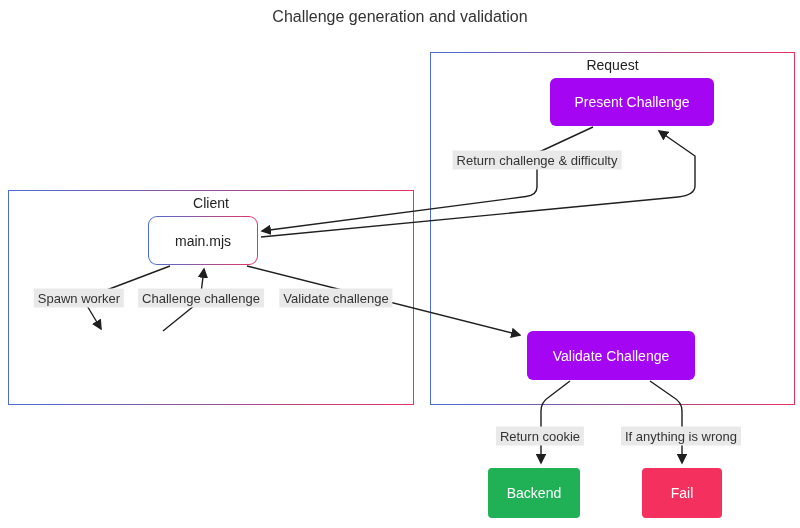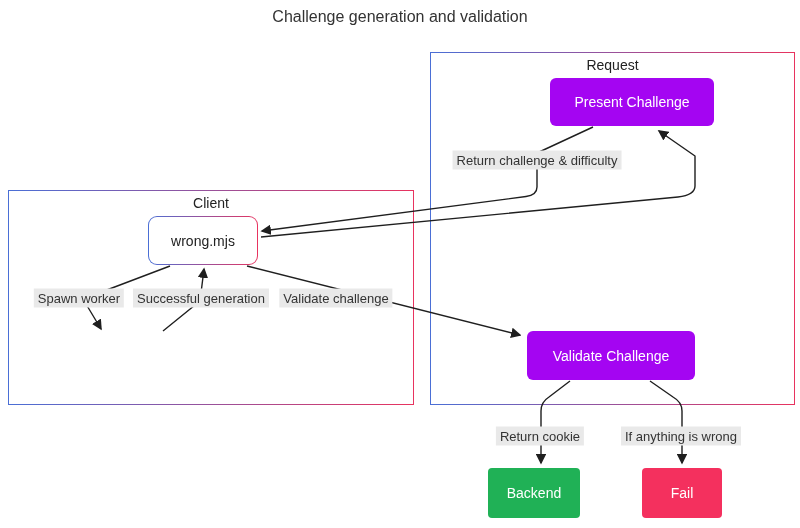--- a/index.html
+++ b/index.html
@@ -124,25 +124,25 @@
     <path class="edge" d="M 593 127 L 537 153 L 537 187 Q 537 195 526 196.5 L 262 231" marker-end="url(#arrow)"></path>
     <path class="edge" d="M 261 237 L 678 197 Q 695 195 695 186 L 695 156 L 659 131" marker-end="url(#arrow)"></path>
     <path class="edge" d="M 170 266 L 83 299 L 101 329" marker-end="url(#arrow)"></path>
     <path class="edge" d="M 163 331 L 200 301 L 204 269" marker-end="url(#arrow)"></path>
     <path class="edge" d="M 247 266 L 520 335" marker-end="url(#arrow)"></path>
     <path class="edge" d="M 570 381 L 549 397 Q 541 402 541 411 L 541 463" marker-end="url(#arrow)"></path>
     <path class="edge" d="M 650 381 L 673 397 Q 682 402 682 411 L 682 463" marker-end="url(#arrow)"></path>
   </svg>
 
   <div class="node node-action" id="node-present">Present Challenge</div>
-  <div class="node node-plain" id="node-main">wrong.mjs</div>
+  <div class="node node-plain" id="node-main">main.mjs</div>
   <div class="node node-action" id="node-validate">Validate Challenge</div>
   <div class="node node-success" id="node-backend">Backend</div>
   <div class="node node-error" id="node-fail">Fail</div>
 
   <div class="edge-label" id="lbl-return-challenge">Return challenge &amp; difficulty</div>
   <div class="edge-label" id="lbl-spawn-worker">Spawn worker</div>
-  <div class="edge-label" id="lbl-successful">Successful generation</div>
+  <div class="edge-label" id="lbl-successful">Challenge challenge</div>
   <div class="edge-label" id="lbl-validate">Validate challenge</div>
   <div class="edge-label" id="lbl-return-cookie">Return cookie</div>
   <div class="edge-label" id="lbl-if-wrong">If anything is wrong</div>
 
 </div>
 
 </body></html>

